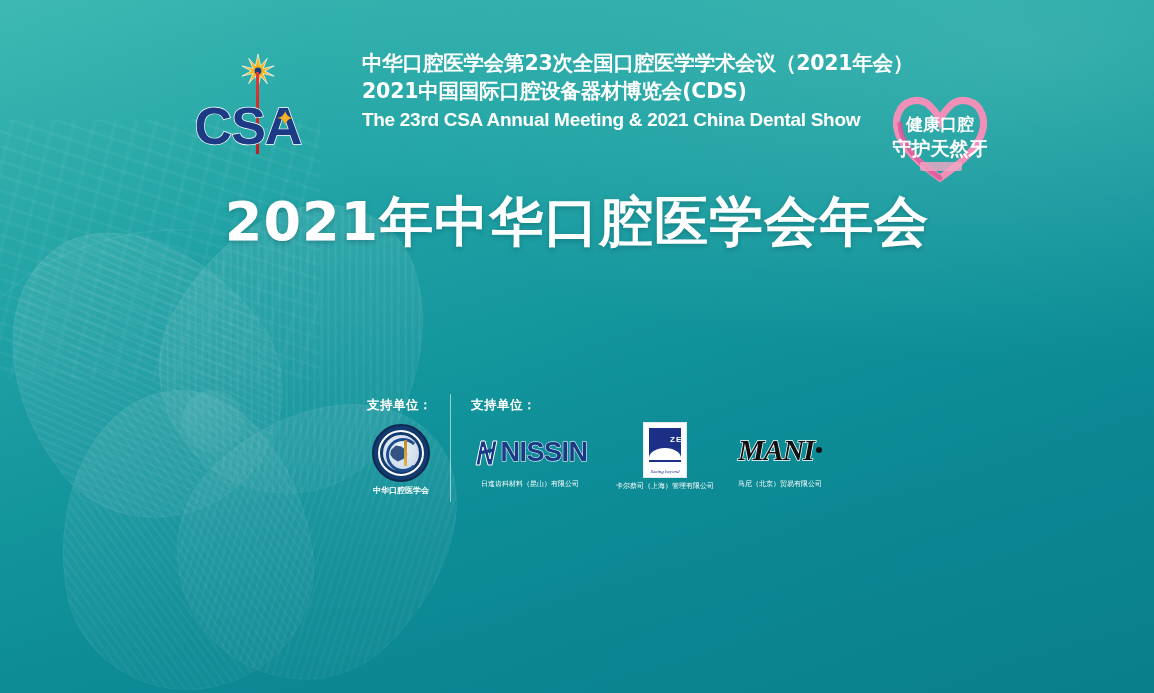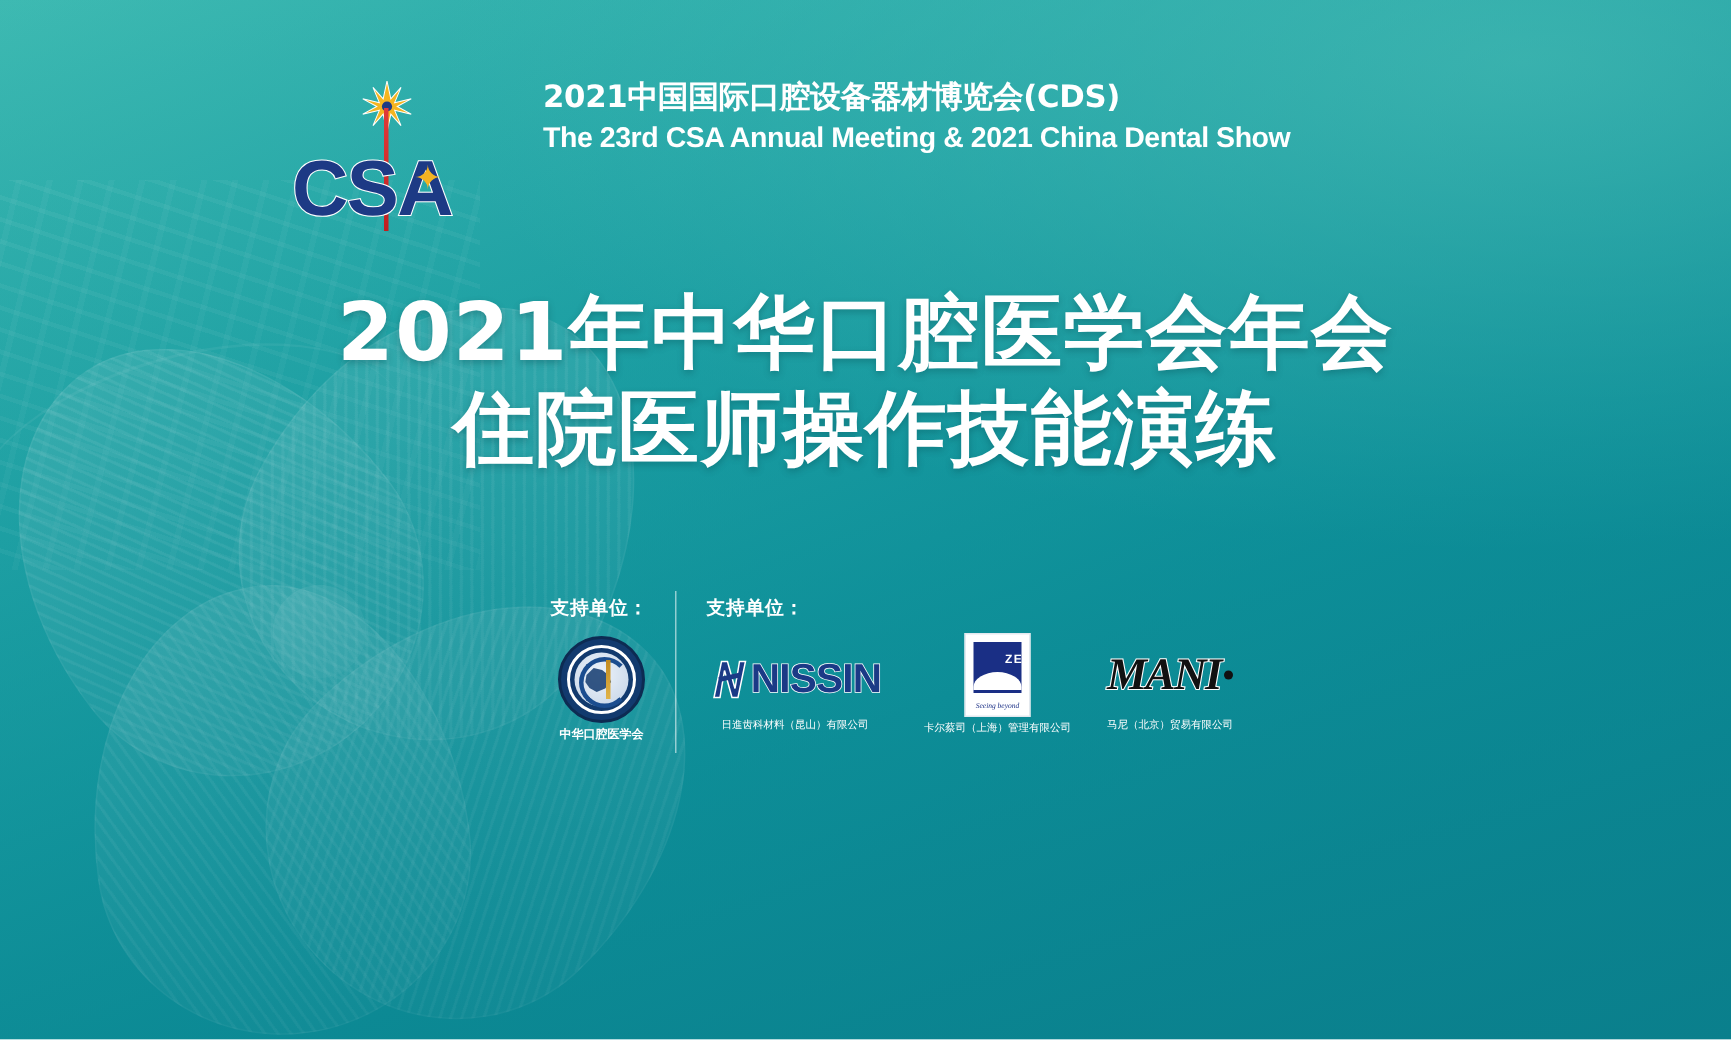--- a/index.html
+++ b/index.html
@@ -239,29 +239,38 @@
         <polygon points="20,0 23,14 31,5 26,17 39,14 28,20 39,26 26,23 31,35 23,26 20,40 17,26 9,35 14,23 1,26 12,20 1,14 14,17 9,5 17,14" fill="#f5b521" stroke="#ffffff" stroke-width="0.8"></polygon>
         <circle cx="20" cy="20" r="4" fill="#1d3a85"></circle>
       </svg>
       <div class="csa-rod"></div>
       <div class="csa-text">CSA</div>
       <div class="csa-plus">✦</div>
     </div>
 
 
     <div class="head-text">
+      <div class="ht1">中华口腔医学会第23次全国口腔医学学术会议（2021年会）</div>
       <div class="ht2">2021中国国际口腔设备器材博览会(CDS)</div>
       <div class="ht3">The 23rd CSA Annual Meeting &amp; 2021 China Dental Show</div>
     </div>
 
+    <div class="heart-mark">
+      <svg viewBox="0 0 112 104">
+        <path d="M56 96 C18 70 8 48 14 32 C19 18 36 14 46 24 C50 28 54 33 56 38 C58 33 62 28 66 24 C76 14 93 18 98 32 C104 48 94 70 56 96 Z" fill="none" stroke="#f08fb8" stroke-width="7" stroke-linecap="round"></path>
+        <path d="M56 96 C30 78 16 58 16 42" fill="none" stroke="#d9559a" stroke-width="5" stroke-linecap="round" opacity=".8"></path>
+        <text x="56" y="48" text-anchor="middle" font-family="DejaVu Sans, sans-serif" font-size="17" font-weight="bold" fill="#ffffff">健康口腔</text>
+        <text x="56" y="73" text-anchor="middle" font-family="DejaVu Sans, sans-serif" font-size="19" font-weight="bold" fill="#ffffff">守护天然牙</text>
+        <rect x="36" y="80" width="42" height="9" rx="2" fill="#f3a6c6" opacity=".8"></rect>
+      </svg>
+    </div>
   </div>
 
   <div class="title">
     <div class="l1">2021年中华口腔医学会年会</div>
-    <div class="l2">住院医师操作技能演练</div>
   </div>
 
   <div class="sponsors">
     <div class="divider"></div>
 
     <div class="sp-label lbl-org">支持单位：</div>
     <div class="sp-label lbl-sup">支持单位：</div>
 
     <div class="logo-slot slot-csa">
       <div class="emblem">

